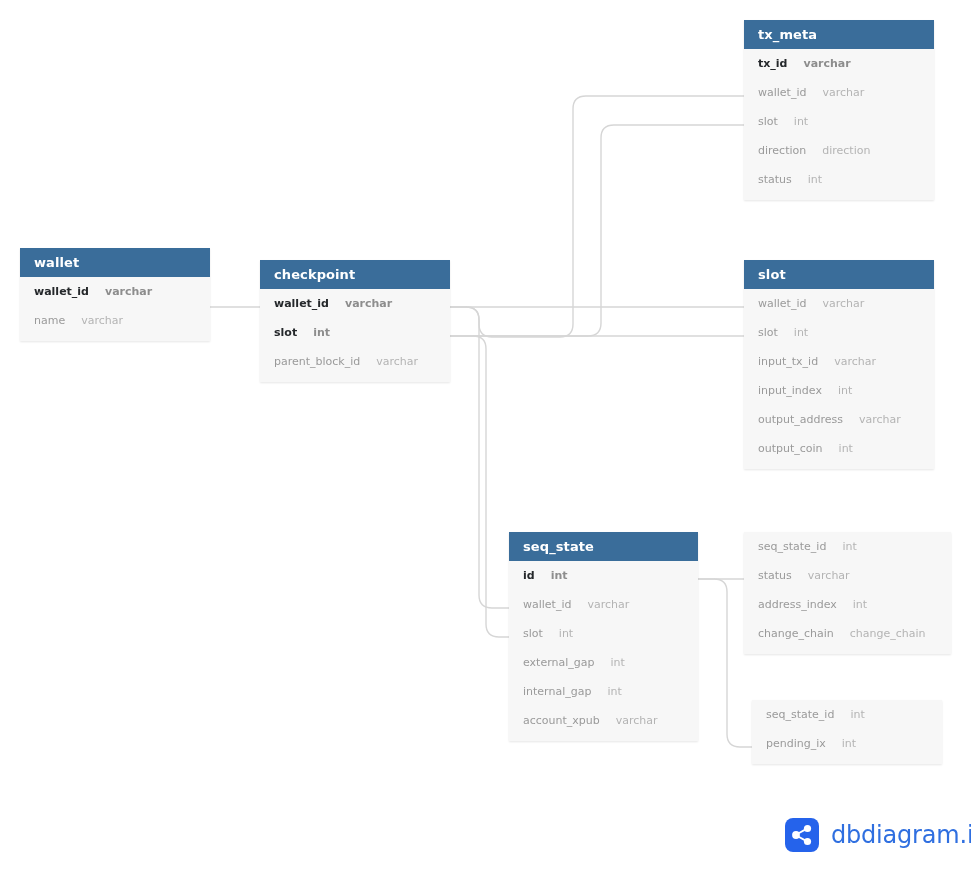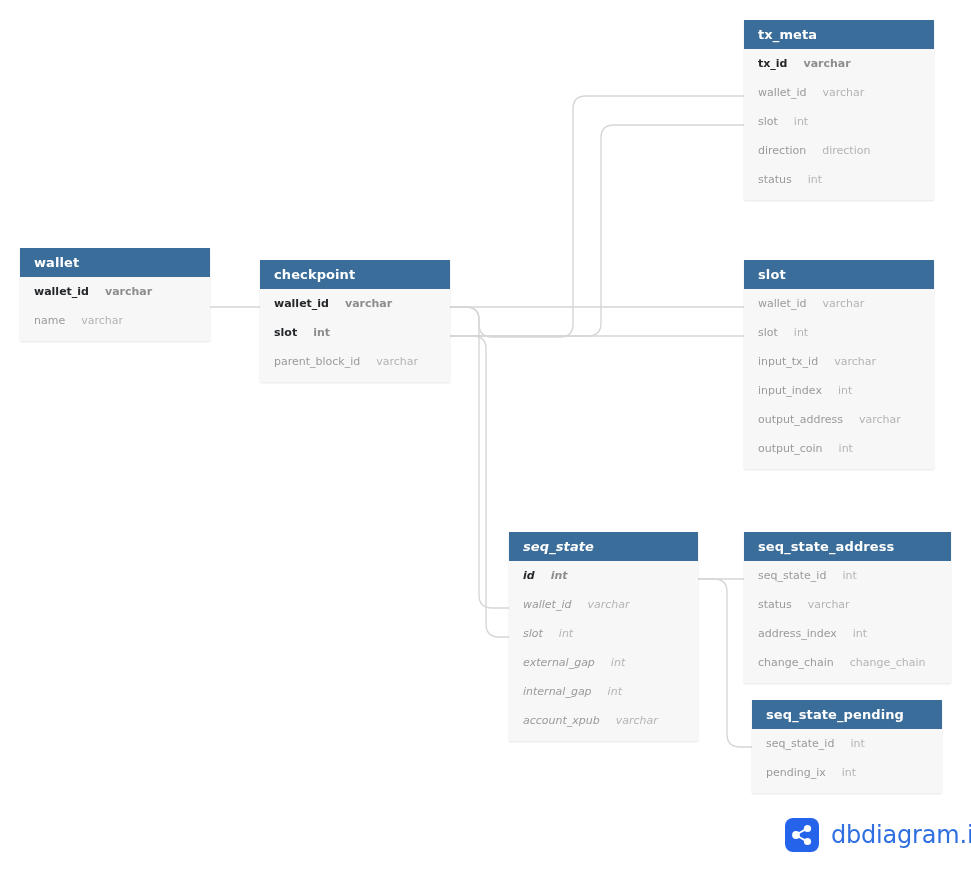--- a/index.html
+++ b/index.html
@@ -211,21 +211,21 @@
         <div class="field-row pk">
           <span class="field-name">slot</span>
           <span class="field-type">int</span>
         </div>
         <div class="field-row">
           <span class="field-name">parent_block_id</span>
           <span class="field-type">varchar</span>
         </div>
         <div class="table-foot"></div>
       </div>
-      <div class="table-node" style="left: 509px; top: 532px; width: 189px; font-style: italic;">
+      <div class="table-node" style="left: 509px; top: 532px; width: 189px;">
         <div class="table-header">
           <span>seq_state</span>
         </div>
         <div class="field-row pk">
           <span class="field-name">id</span>
           <span class="field-type">int</span>
         </div>
         <div class="field-row">
           <span class="field-name">wallet_id</span>
           <span class="field-type">varchar</span>
@@ -242,45 +242,39 @@
           <span class="field-name">internal_gap</span>
           <span class="field-type">int</span>
         </div>
         <div class="field-row">
           <span class="field-name">account_xpub</span>
           <span class="field-type">varchar</span>
         </div>
         <div class="table-foot"></div>
       </div>
       <div class="table-node" style="left: 744px; top: 532px; width: 207px;">
-        <div class="table-header">
-          <span>seq_state_address</span>
-        </div>
         <div class="field-row">
           <span class="field-name">seq_state_id</span>
           <span class="field-type">int</span>
         </div>
         <div class="field-row">
           <span class="field-name">status</span>
           <span class="field-type">varchar</span>
         </div>
         <div class="field-row">
           <span class="field-name">address_index</span>
           <span class="field-type">int</span>
         </div>
         <div class="field-row">
           <span class="field-name">change_chain</span>
           <span class="field-type">change_chain</span>
         </div>
         <div class="table-foot"></div>
       </div>
       <div class="table-node" style="left: 752px; top: 700px; width: 190px;">
-        <div class="table-header">
-          <span>seq_state_pending</span>
-        </div>
         <div class="field-row">
           <span class="field-name">seq_state_id</span>
           <span class="field-type">int</span>
         </div>
         <div class="field-row">
           <span class="field-name">pending_ix</span>
           <span class="field-type">int</span>
         </div>
         <div class="table-foot"></div>
       </div>

